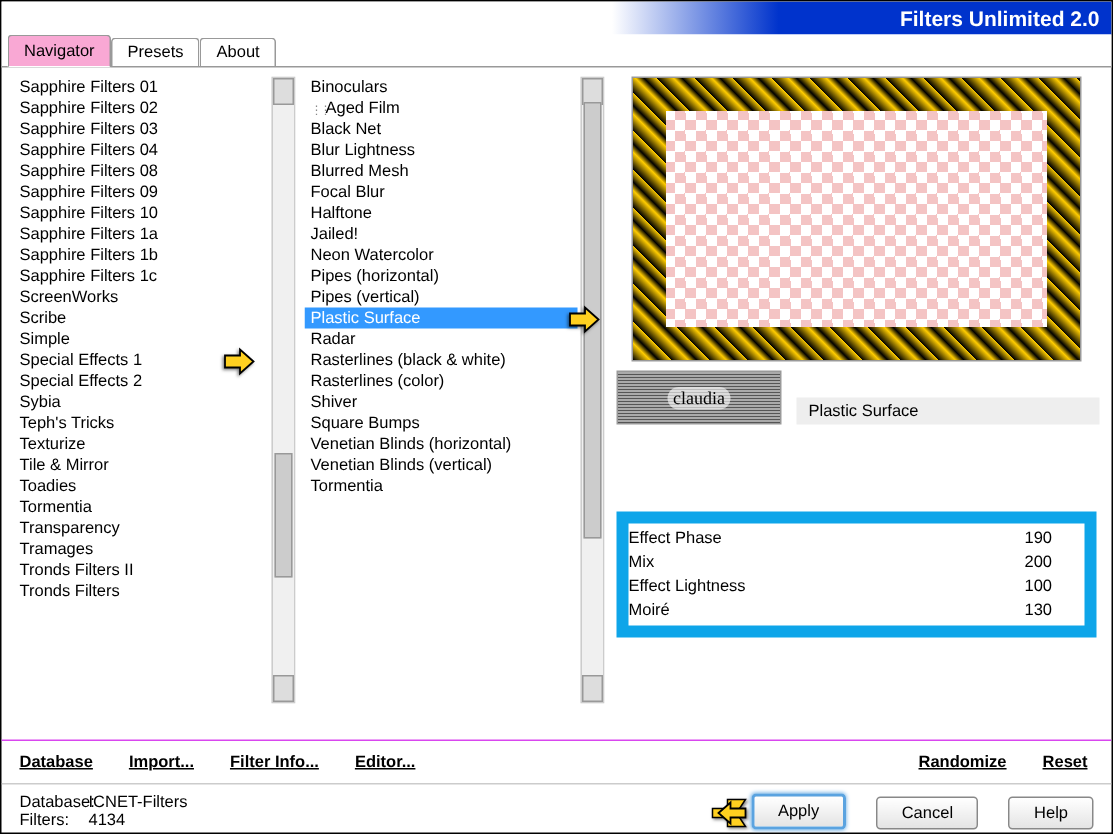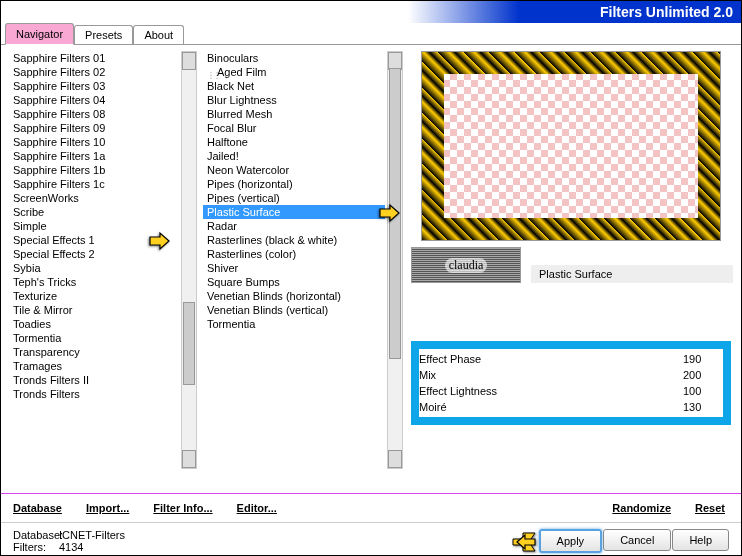--- a/index.html
+++ b/index.html
@@ -31,21 +31,21 @@
 .params{border:8px solid #0ea5e9;padding:2px 0;margin:16px 2px 0 2px}
 .param-row{display:flex;justify-content:space-between;padding:2px 0}
 .param-row .val{text-align:left;width:40px}
 .toolbar{display:flex;padding:8px 12px;border-top:1px solid #d946ef;border-bottom:1px solid #ccc;margin-top:20px}
 .toolbar .btn{font-weight:bold;cursor:pointer;text-decoration:underline;margin-right:24px}
 .toolbar .spacer{flex:1}
 .statusbar{display:flex;padding:6px 12px;align-items:center}
 .status-left{flex:1}
 .status-row{display:flex}
 .status-row .lbl{width:46px}
-.buttons{display:flex;gap:1px;align-items:flex-start}
+.buttons{display:flex;gap:20px;align-items:flex-end}
 .winbtn{border:1px solid #888;background:linear-gradient(#fff,#e4e4e4);padding:4px 16px;cursor:pointer;border-radius:3px;position:relative}
 .winbtn.primary{border:2px solid #5aa3e0;box-shadow:0 0 3px #5aa3e0}
 .pointer{position:absolute;width:26px;height:22px;pointer-events:none;z-index:10}
 .pointer svg{width:100%;height:100%;filter:drop-shadow(1px 1px 1px rgba(0,0,0,.5))}
 .icon-handle{display:inline-block;width:8px;height:10px;margin-right:2px;vertical-align:middle}
 .icon-handle::before{content:'⋮⋮';font-size:8px;letter-spacing:-2px;color:#888}
 .list1-items,.list2-items{height:418px}
 </style>
 </head>
 <body>

